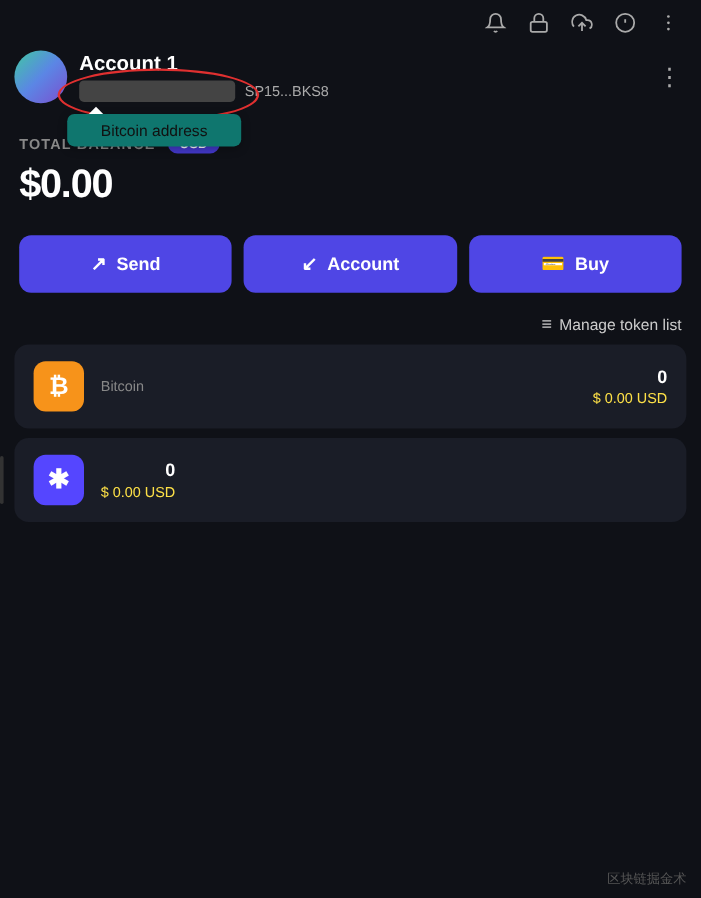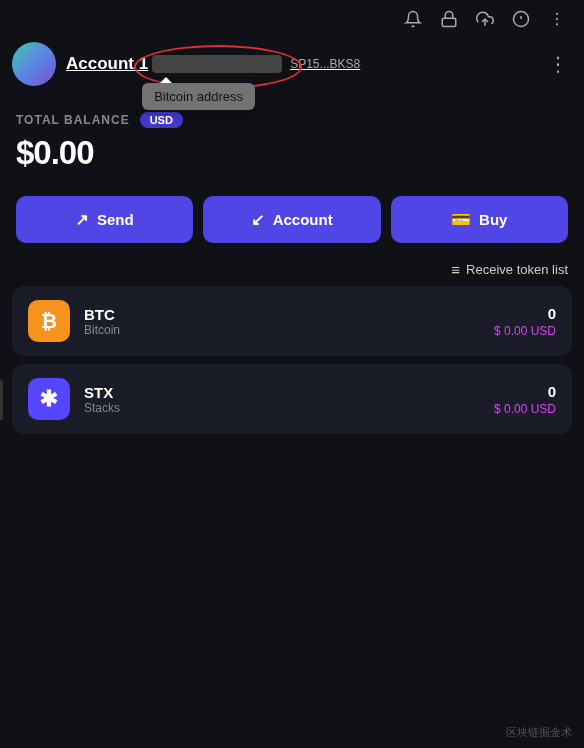--- a/index.html
+++ b/index.html
@@ -41,23 +41,22 @@
     .avatar {
       width: 44px;
       height: 44px;
       border-radius: 50%;
       background: linear-gradient(135deg, #40c9a2, #5b86e5, #7b4fcf);
       flex-shrink: 0;
     }
     .account-info {
       flex: 1;
       display: flex;
-      flex-direction: row;
+      flex-direction: column;
       gap: 4px;
-      text-decoration: underline;
     }
     .account-name {
       font-size: 17px;
       font-weight: 600;
       color: #fff;
     }
     .account-address-row {
       display: flex;
       align-items: center;
       gap: 8px;
@@ -94,25 +93,25 @@
 
     
     .tooltip-container {
       position: relative;
       display: inline-block;
     }
     .tooltip {
       position: absolute;
       top: 28px;
       left: -10px;
-      background: #737373;
+      background: #0f766e;
       color: #111;
       font-size: 13px;
       font-weight: 500;
-      padding: 6px 12px;
+      padding: 6px 28px;
       border-radius: 6px;
       white-space: nowrap;
       z-index: 10;
       box-shadow: 0 2px 8px rgba(0,0,0,0.3);
     }
     .tooltip::before {
       content: '';
       position: absolute;
       top: -6px;
       left: 18px;
@@ -244,21 +243,21 @@
     .token-balance {
       text-align: right;
     }
     .token-amount {
       font-size: 15px;
       font-weight: 600;
       color: #fff;
     }
     .token-usd {
       font-size: 12px;
-      color: #d946ef;
+      color: #fde047;
       margin-top: 2px;
     }
 
     
     .watermark {
       position: absolute;
       bottom: 8px;
       right: 12px;
       font-size: 11px;
       color: #555;
@@ -352,42 +351,37 @@
   <button class="action-btn">
     <span class="btn-icon">💳</span>
     <span>Buy</span>
   </button>
 </div>
 
 <div class="left-edge-line"></div>
 
 <div class="manage-row">
   <span class="manage-icon">≡</span>
-  <span>Receive token list</span>
+  <span>Manage token list</span>
 </div>
 
 <div class="token-list">
   <div class="token-item">
     <div class="token-logo btc-logo">₿</div>
     <div class="token-info">
-      <div class="token-symbol">BTC</div>
       <div class="token-name">Bitcoin</div>
     </div>
     <div class="token-balance">
       <div class="token-amount">0</div>
       <div class="token-usd">$ 0.00 USD</div>
     </div>
   </div>
 
   <div class="token-item">
     <div class="token-logo stx-logo">✱</div>
-    <div class="token-info">
-      <div class="token-symbol">STX</div>
-      <div class="token-name">Stacks</div>
-    </div>
     <div class="token-balance">
       <div class="token-amount">0</div>
       <div class="token-usd">$ 0.00 USD</div>
     </div>
   </div>
 </div>
 
 <div class="watermark">区块链掘金术</div>
 
 </body></html>

